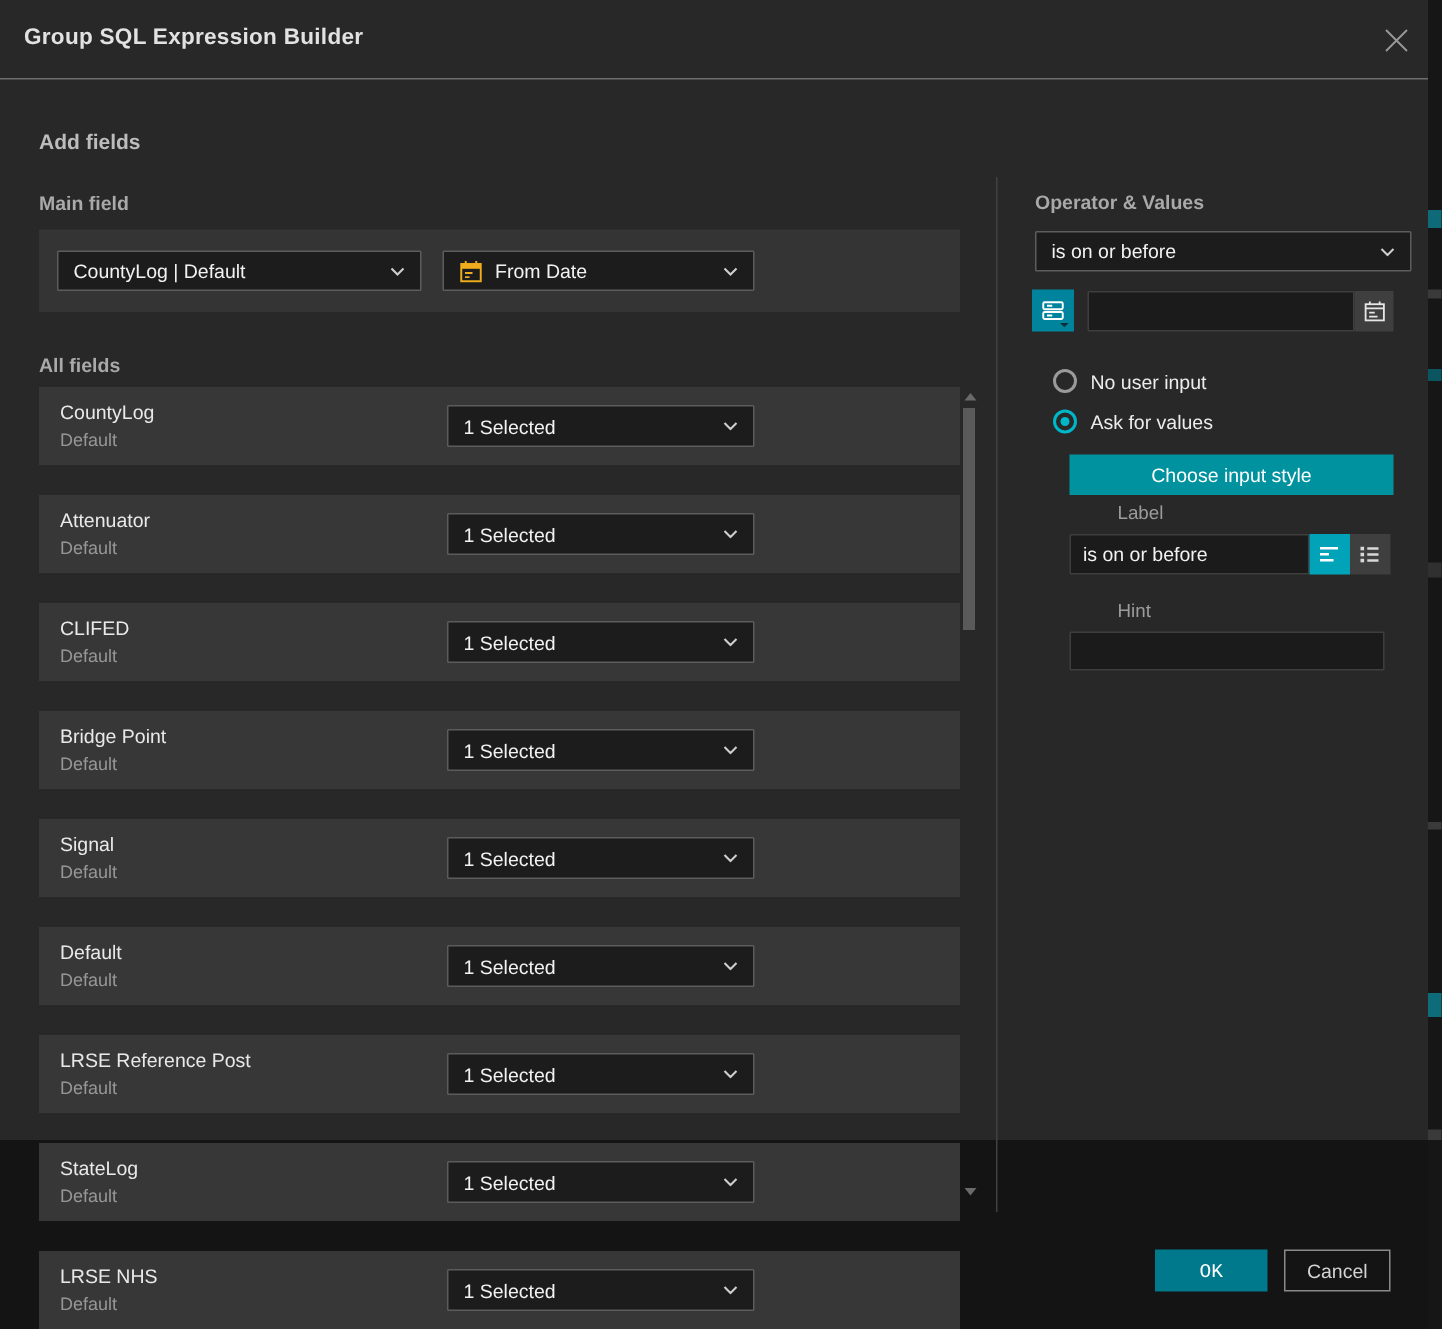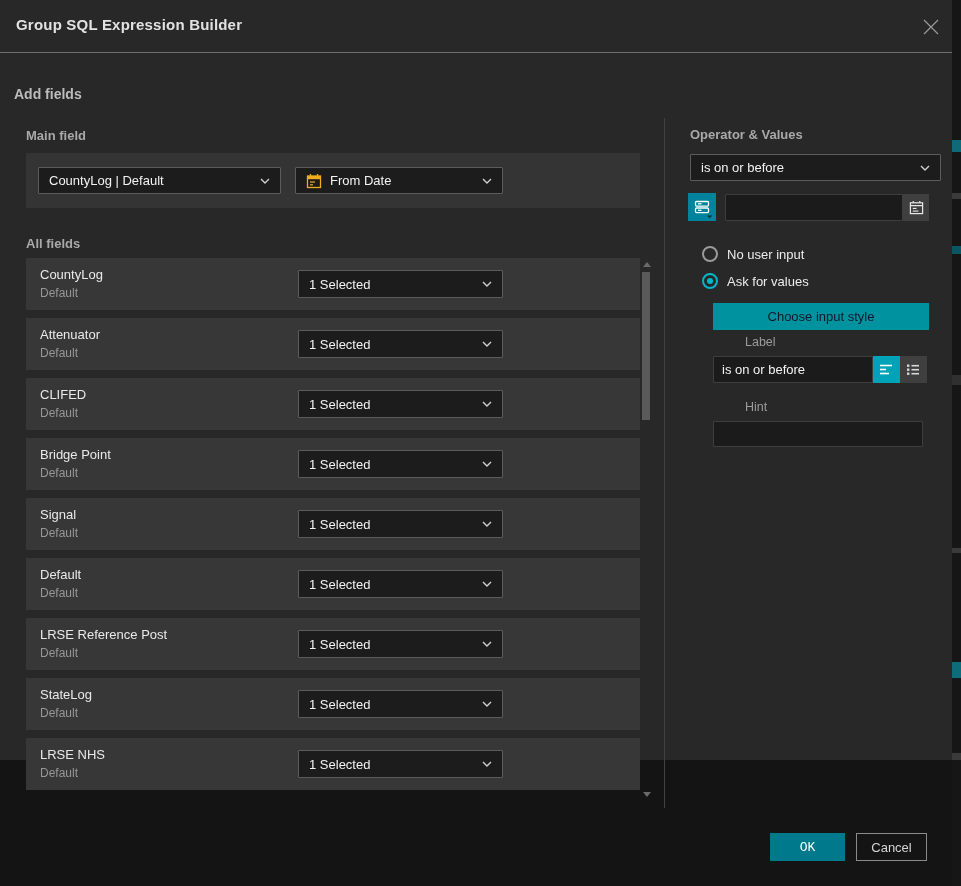--- a/index.html
+++ b/index.html
@@ -21,21 +21,21 @@
     display:flex; align-items:center; color:#f2f2f2; font-size:13px; padding:0 10px; cursor:pointer; }
   .select .chev { margin-left:auto; color:#cfcfcf; display:flex; }
   .tinput { position:absolute; background:#1b1b1b; border:1px solid #3e3e3e; border-radius:1px;
     color:#f2f2f2; font-size:13px; padding:0 8px; outline:none; }
 
   
   .main-field-box { position:absolute; left:26px; top:153px; width:614px; height:55px; background:#343434; }
 
   
   .fields-list { position:absolute; left:26px; top:258px; width:614px; }
-  .field-row { position:relative; width:100%; height:52px; background:#373737; margin-bottom:8px; }
+  .field-row { position:relative; width:100%; height:52px; background:#373737; margin-bottom:20px; }
   .field-name { position:absolute; left:14px; top:9px; font-size:13px; color:#e9e9e9; }
   .field-sub  { position:absolute; left:14px; top:28px; font-size:12px; color:#979797; }
   .row-select { left:272px; top:12px; width:205px; height:28px; }
 
   
   .scrollbar { position:absolute; left:640px; top:258px; width:13px; height:543px; }
   .scroll-up, .scroll-down { position:absolute; left:3px; width:0; height:0; cursor:pointer; }
   .scroll-up { top:4px; border-left:4px solid transparent; border-right:4px solid transparent; border-bottom:5px solid #6a6a6a; }
   .scroll-down { bottom:4px; border-left:4px solid transparent; border-right:4px solid transparent; border-top:5px solid #6a6a6a; }
   .scroll-thumb { position:absolute; left:2px; top:14px; width:8px; height:148px; background:#5a5a5a; cursor:grab; }
@@ -55,21 +55,21 @@
   .cal-btn { left:213px; top:76px; width:26px; height:27px; background:#3f3f3f; color:#e6e6e6; }
 
   .radio-row { position:absolute; left:12px; display:flex; align-items:center; cursor:pointer; }
   .radio { width:16px; height:16px; border-radius:50%; border:2px solid #9a9a9a; position:relative; background:transparent; }
   .radio.checked { border-color:#00b7c9; }
   .radio.checked::after { content:""; position:absolute; left:3px; top:3px; width:6px; height:6px;
     border-radius:50%; background:#00b7c9; }
   .radio-label { margin-left:9px; font-size:13px; color:#ececec; }
 
   .choose-btn { position:absolute; left:23px; top:185px; width:216px; height:27px; background:#00939f;
-    color:#0f172a; font-size:13px; border:none; cursor:pointer; font-family:inherit; }
+    color:#ffffff; font-size:13px; border:none; cursor:pointer; font-family:inherit; }
   .caption { position:absolute; font-size:12.5px; color:#9c9c9c;margin-left:32px; }
   .label-input { left:23px; top:238px; width:160px; height:27px; }
   .align-btn { left:183px; top:238px; width:27px; height:27px; background:#00a3b7; }
   .list-btn  { left:210px; top:238px; width:27px; height:27px; background:#3f3f3f; color:#d8d8d8; }
   .hint-input { left:23px; top:303px; width:210px; height:26px; }
 
   
   .ok-btn { position:absolute; left:770px; top:833px; width:75px; height:28px; background:#00798c;
     color:#fff; border:none; font-size:13px; cursor:pointer; font-family:Liberation Mono, monospace; }
   .cancel-btn { position:absolute; left:856px; top:833px; width:71px; height:28px; background:transparent;
@@ -96,21 +96,21 @@
     <div class="title">Group SQL Expression Builder</div>
     <button class="close-btn">
       <span>
         <svg width="18" height="18" viewBox="0 0 18 18">
             <path d="M2 2 L16 16 M16 2 L2 16" stroke="currentColor" stroke-width="1.2" fill="none"></path>
           </svg>
       </span>
     </button>
   </div>
 
-  <div class="section-h1" style="left:14px; top:86px;">Add fields</div>
+  <div class="section-h1" style="left:26px; top:86px;">Add fields</div>
   <div class="section-h2" style="left:26px; top:128px;">Main field</div>
 
   <div class="main-field-box">
     <div class="select" style="left:12px; top:14px; width:243px; height:27px;">
       <span>CountyLog | Default</span>
       <span class="chev">
         <svg width="10" height="6" viewBox="0 0 10 6">
             <path d="M1 1l4 4 4-4" stroke="currentColor" stroke-width="1.4" fill="none"></path>
           </svg>
       </span>

